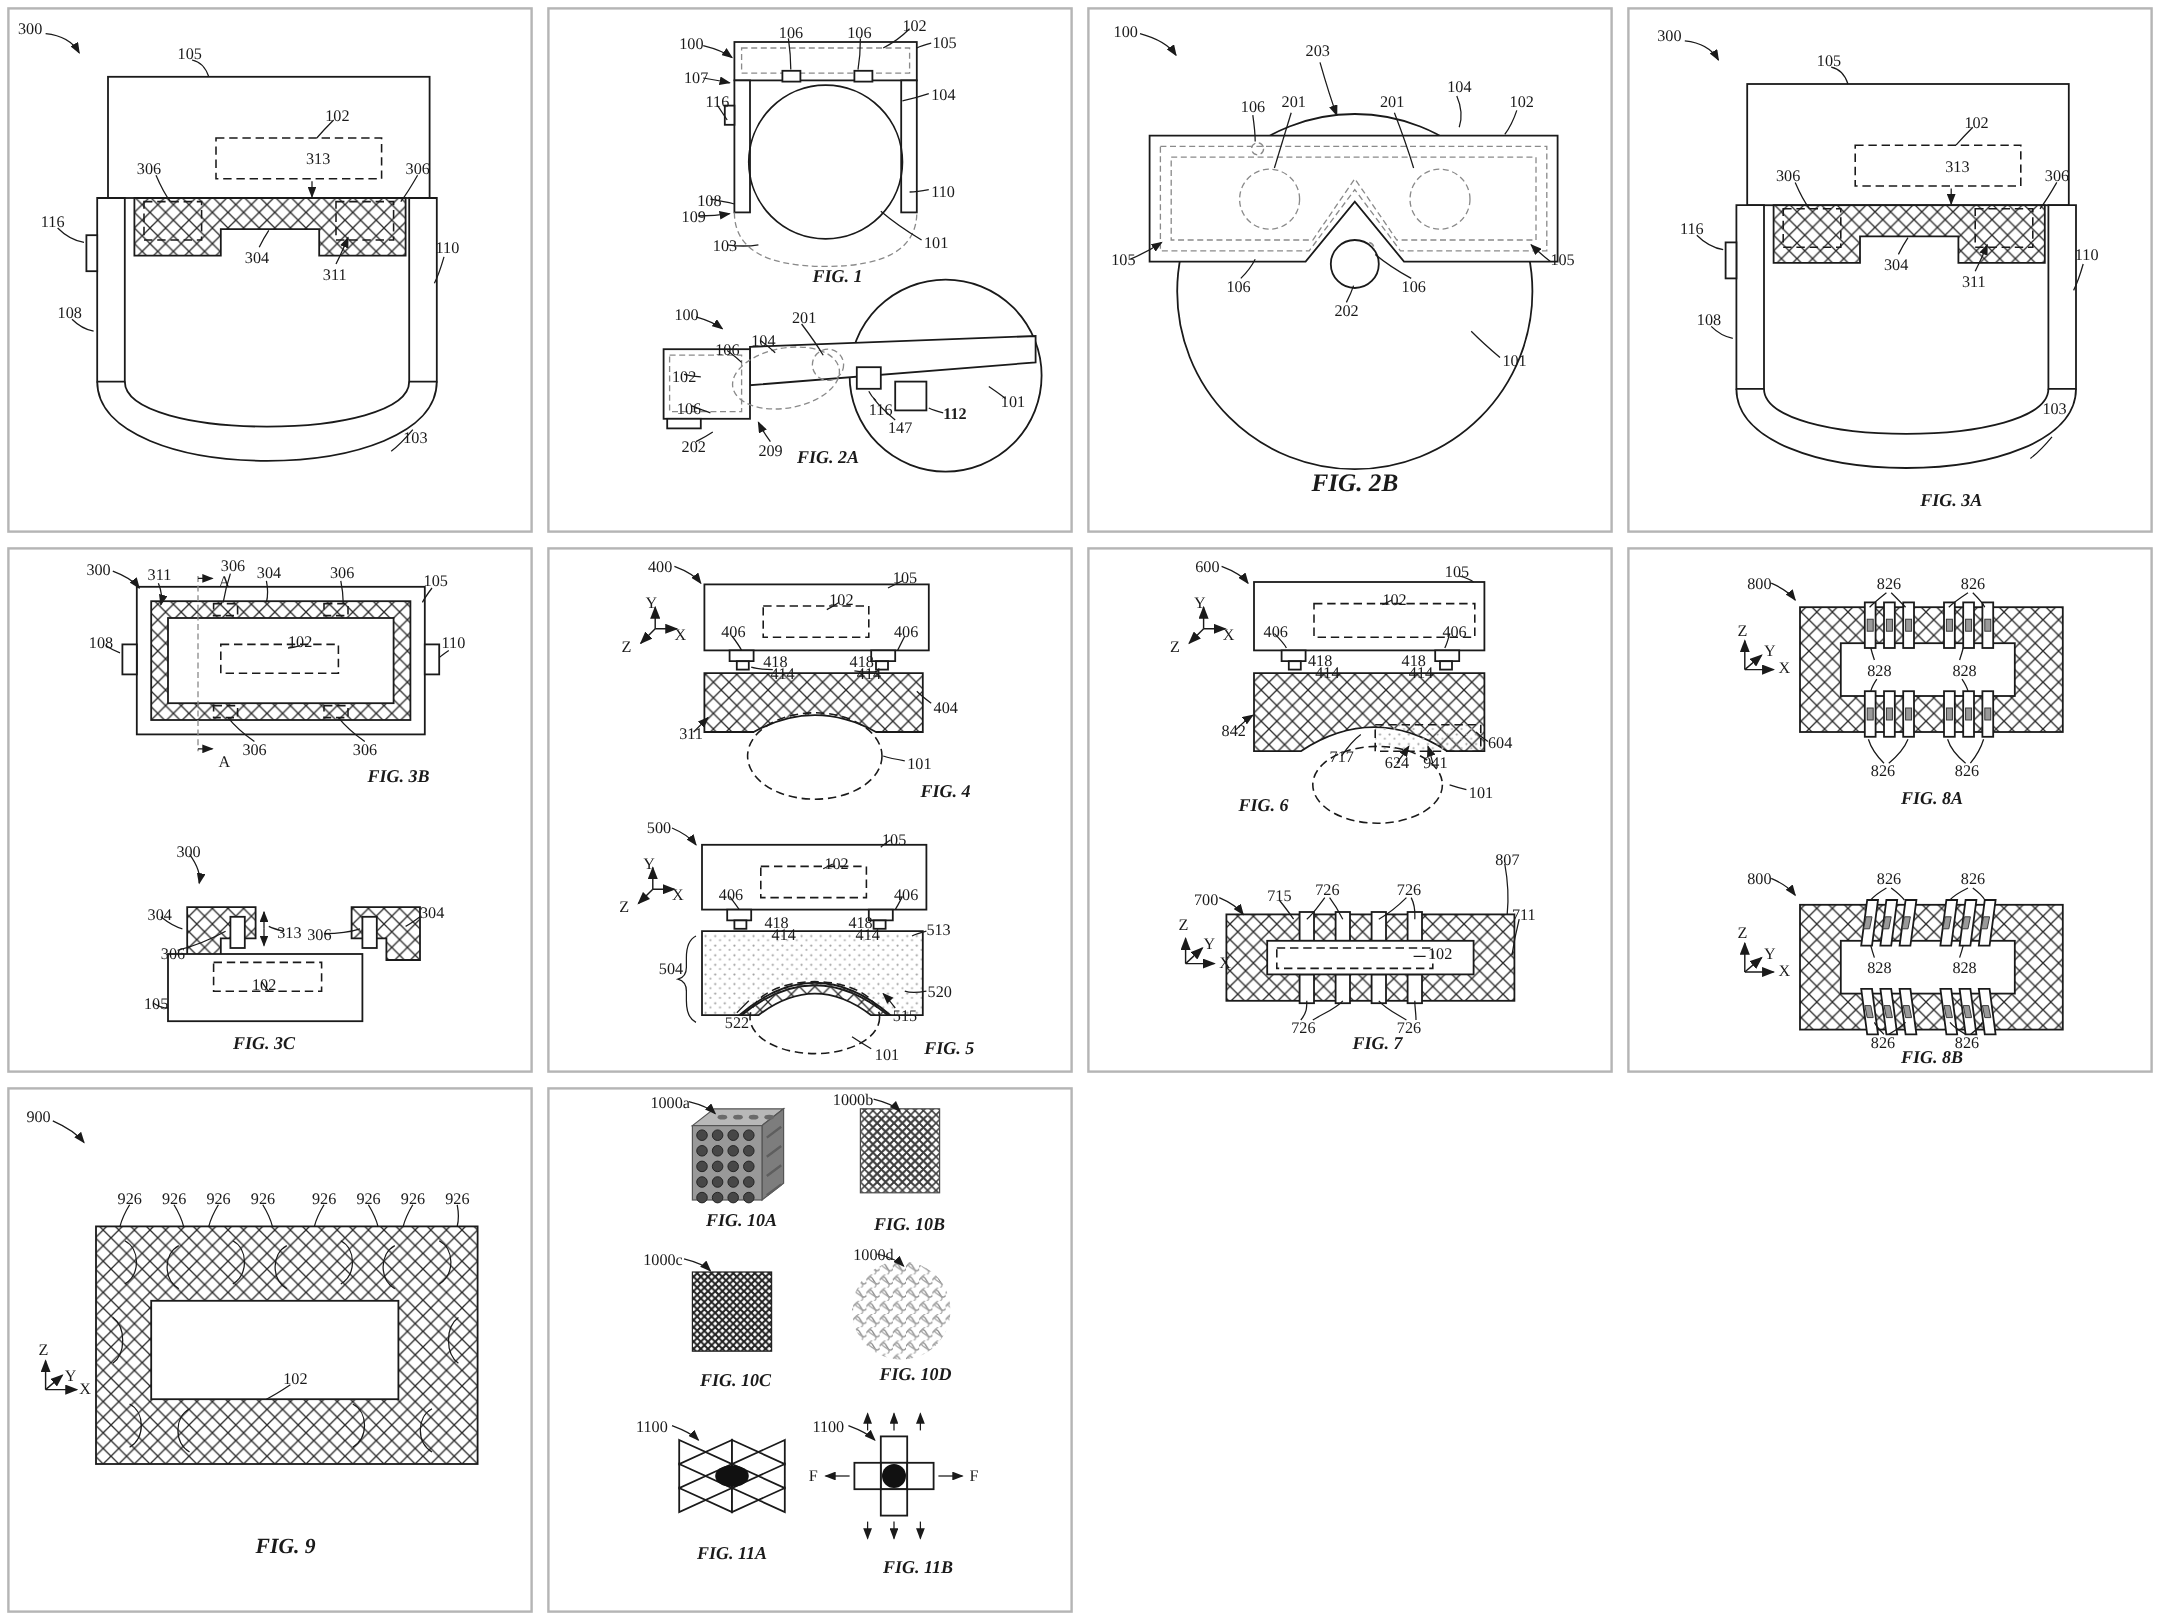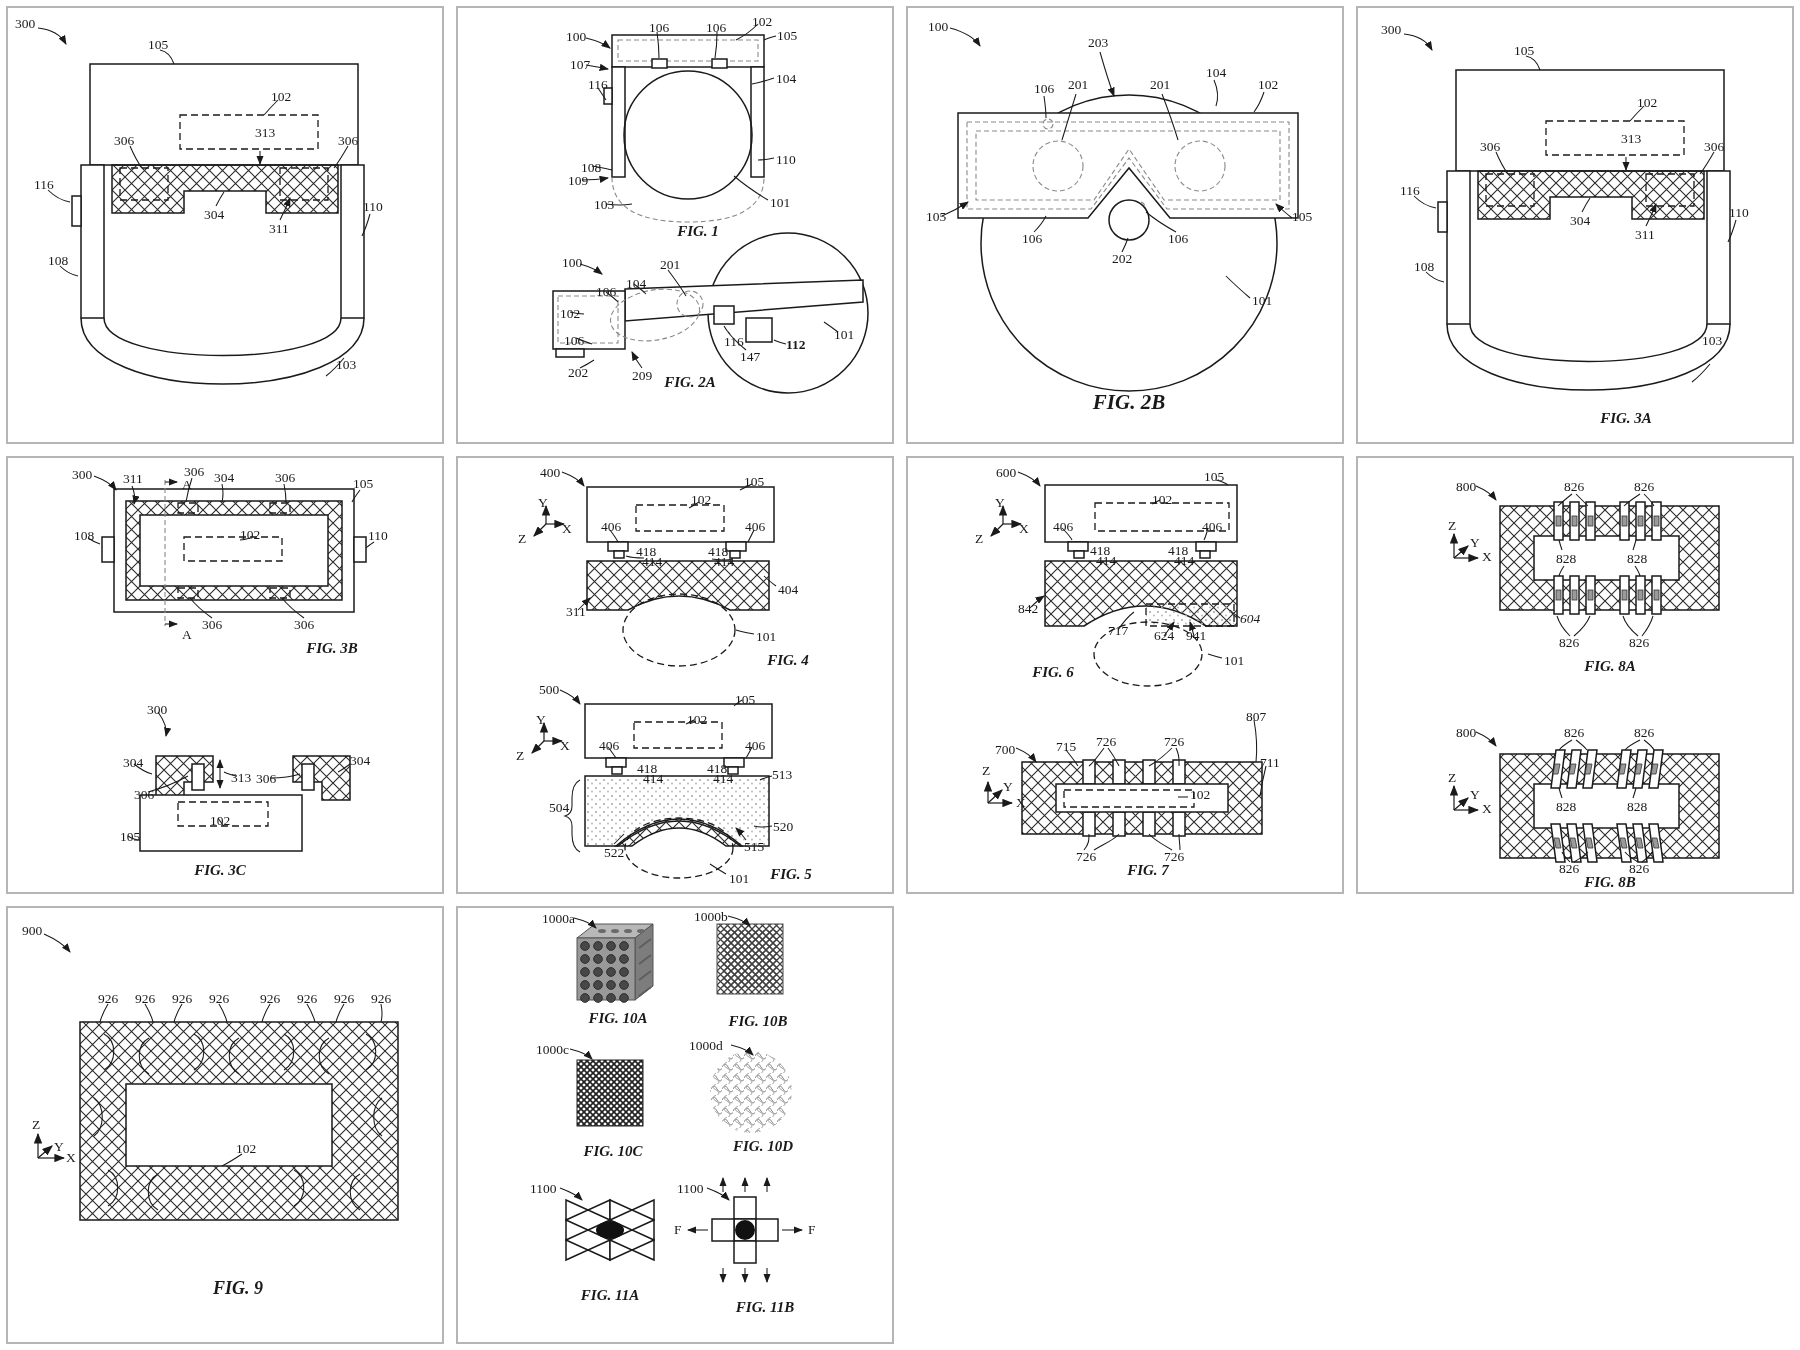--- a/index.html
+++ b/index.html
@@ -450,21 +450,21 @@
     <span class="cap" style="left:240px;top:404px">FIG. 7</span>
   <span class="ref" style="left: 88px; top: 8px;">600</span>
       <span class="ref" style="left: 296px; top: 12px;">105</span>
       <span class="ref" style="left: 244px; top: 35px;">102</span>
       <span class="ref" style="left: 145px; top: 62px;">406</span>
       <span class="ref" style="left: 294px; top: 62px;">406</span>
       <span class="ref" style="left: 182px; top: 86px;">418</span>
       <span class="ref" style="left: 188px; top: 96px;">414</span>
       <span class="ref" style="left: 260px; top: 86px;">418</span>
       <span class="ref" style="left: 266px; top: 96px;">414</span>
-      <span class="ref" style="left: 332px; top: 154px; font-style: italic;">604</span>
+      <span class="ref" style="left: 332px; top: 154px;">604</span>
       <span class="ref" style="left: 110px; top: 144px;">842</span>
       <span class="ref" style="left: 200px; top: 166px;">717</span>
       <span class="ref" style="left: 246px; top: 171px;">624</span>
       <span class="ref" style="left: 278px; top: 171px;">941</span>
       <span class="ref" style="left: 316px; top: 196px;">101</span>
       <span class="ref" style="left: 87px; top: 38px;">Y</span>
       <span class="ref" style="left: 111px; top: 64px;">X</span>
       <span class="ref" style="left: 67px; top: 74px;">Z</span>
       <span class="ref" style="left: 87px; top: 285px;">700</span>
       <span class="ref" style="left: 148px; top: 282px;">715</span>
@@ -726,20 +726,20 @@
     </svg>
     <span class="cap" style="left:160px;top:102px">FIG. 10A</span>
     <span class="cap" style="left:300px;top:105px">FIG. 10B</span>
     <span class="cap" style="left:155px;top:235px">FIG. 10C</span>
     <span class="cap" style="left:305px;top:230px">FIG. 10D</span>
     <span class="cap" style="left:152px;top:379px">FIG. 11A</span>
     <span class="cap" style="left:307px;top:391px">FIG. 11B</span>
   <span class="ref" style="left: 84px; top: 4px;">1000a</span>
       <span class="ref" style="left: 236px; top: 2px;">1000b</span>
       <span class="ref" style="left: 78px; top: 135px;">1000c</span>
-      <span class="ref" style="left: 231px; top: 131px;">1000d</span>
+      <span class="ref" style="left: 253px; top: 131px;">1000d</span>
       <span class="ref" style="left: 72px; top: 274px;">1100</span>
       <span class="ref" style="left: 219px; top: 274px;">1100</span>
       <span class="ref" style="left: 216px; top: 315px;">F</span>
       <span class="ref" style="left: 350px; top: 315px;">F</span>
     </section>
 
 </div>
 
 </body></html>

